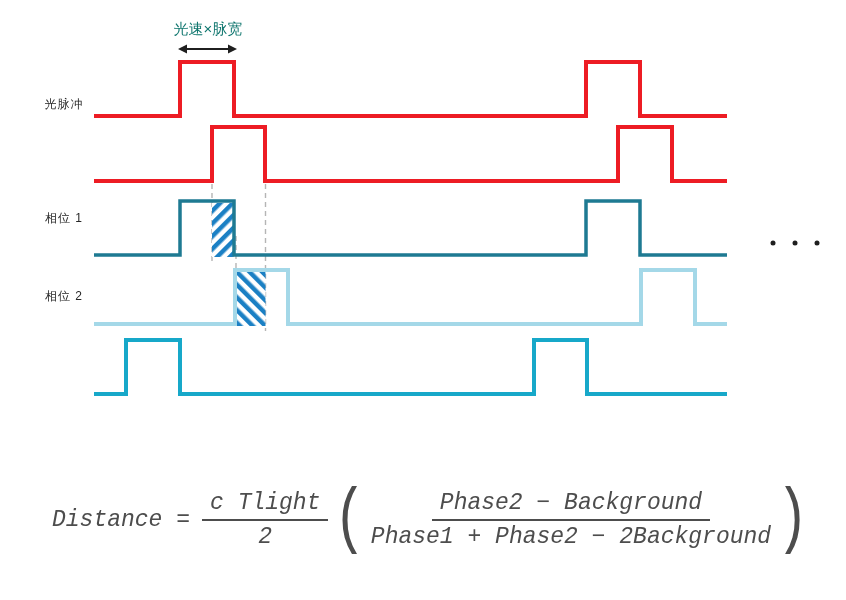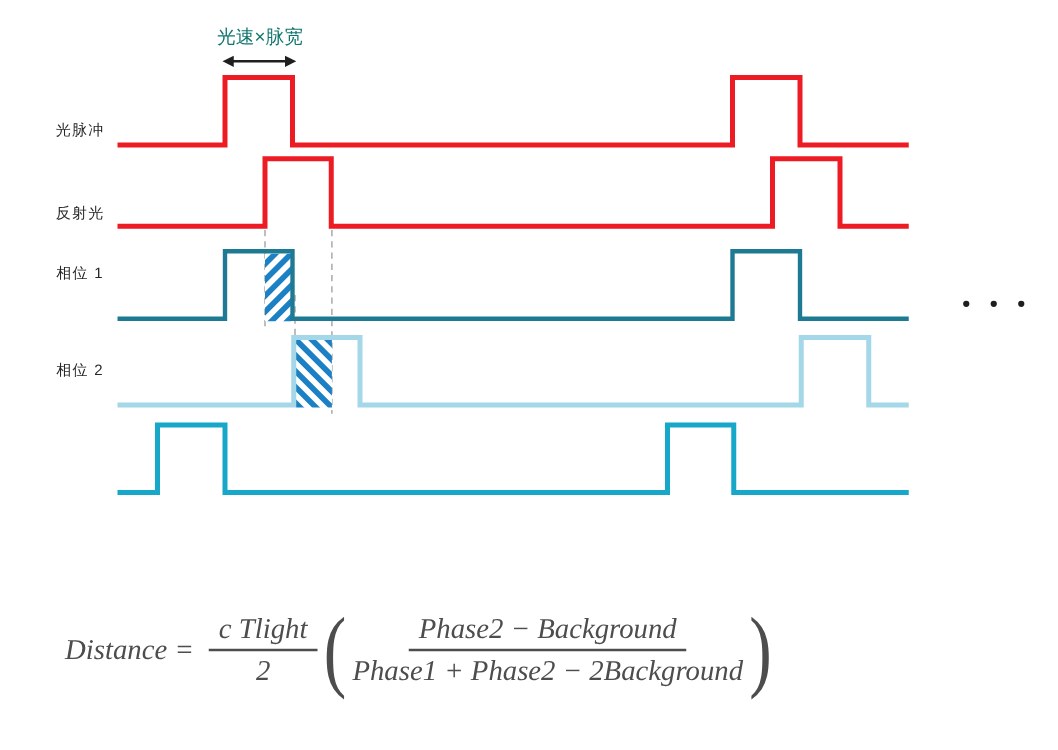--- a/index.html
+++ b/index.html
@@ -13,21 +13,21 @@
     position:absolute;left:12px;width:104px;text-align:center;
     font-size:12px;line-height:20px;color:#262626;letter-spacing:1px;
   }
   .annotation{
     position:absolute;top:20px;left:148px;width:120px;text-align:center;
     font-size:15px;color:#0f766e;
   }
   .formula{
     position:absolute;left:52px;top:476px;height:88px;
     display:flex;align-items:center;
-    font-family:Liberation Serif, serif;font-style:italic;
+    font-family:Liberation Mono, monospace;font-style:italic;
     font-size:23px;color:#4d4d4d;white-space:nowrap;
   }
   .formula .lhs{margin-right:8px;}
   .formula .frac{display:inline-flex;flex-direction:column;align-items:center;margin:0 4px;}
   .formula .num{padding:0 8px 3px;border-bottom:2px solid #4d4d4d;}
   .formula .den{padding-top:3px;}
   .formula .paren{
     display:inline-block;font-style:normal;font-size:54px;line-height:1;
     transform:scaleY(1.35);margin:0 1px;font-weight:400;
   }
@@ -62,21 +62,20 @@
       <polygon points="178,49 187,44.5 187,53.5" fill="#1f1f1f"></polygon>
       <polygon points="237,49 228,44.5 228,53.5" fill="#1f1f1f"></polygon>
       <circle cx="773" cy="243" r="2.5" fill="#1f1f1f"></circle>
       <circle cx="795" cy="243" r="2.5" fill="#1f1f1f"></circle>
       <circle cx="817" cy="243" r="2.5" fill="#1f1f1f"></circle>
     </svg>
 
   <div class="annotation">光速×脉宽</div>
 
   <div class="row-label" style="top:94px">光脉冲</div>
-  <div class="row-label" style="top:160px">反射光</div>
   <div class="row-label" style="top:208px">相位 1</div>
   <div class="row-label" style="top:286px">相位 2</div>
 
   <div class="formula">
     <span class="lhs">Distance =</span>
     <span class="frac">
       <span class="num">c Tlight</span>
       <span class="den">2</span>
     </span>
     <span class="paren">(</span>

